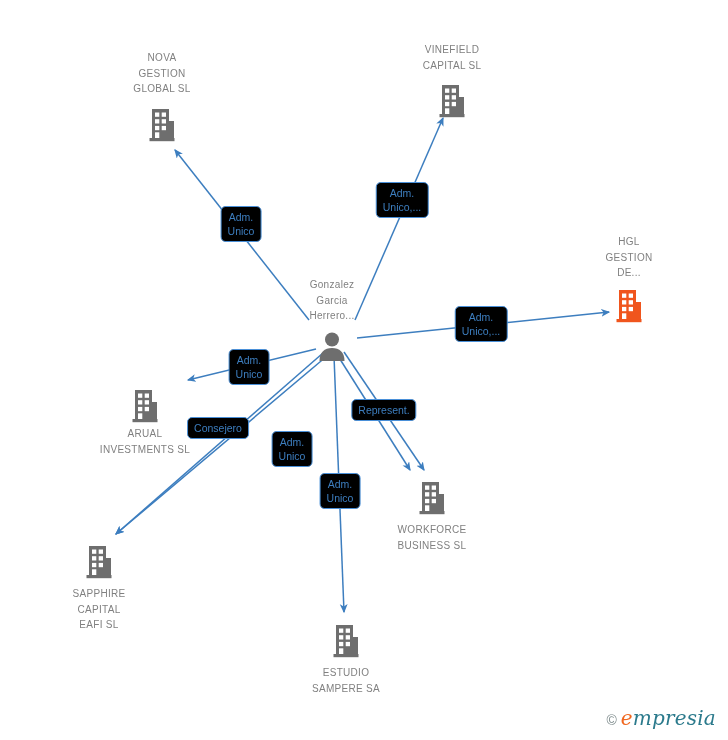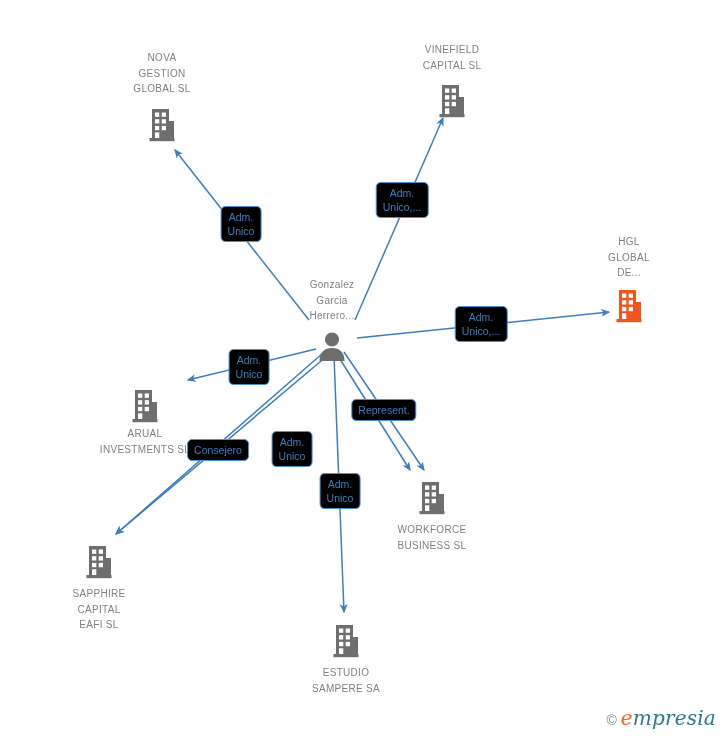--- a/index.html
+++ b/index.html
@@ -129,21 +129,21 @@
           <rect x="8" y="11.2" width="4.3" height="4.3" fill="#fff"></rect>
           <rect x="14.7" y="11.2" width="4.3" height="4.3" fill="#fff"></rect>
           <rect x="8" y="17.9" width="4.3" height="4.3" fill="#fff"></rect>
           <rect x="14.7" y="17.9" width="4.3" height="4.3" fill="#fff"></rect>
           <rect x="8" y="24.3" width="4.3" height="5.7" fill="#fff"></rect>
           <rect x="22" y="13" width="5" height="17" fill="#6e6e6e"></rect>
           <rect x="2.5" y="30" width="25" height="3.2" fill="#6e6e6e"></rect>
         </svg></div>
       <div class="node" style="left: 629px; top: 234px;">
         <div class="node-label">HGL
-GLOBAL
+GESTION
 DE...</div>
       </div>
       <div style="position: absolute; left: 629px; top: 289px; transform: translate(-50%, 0px);"><svg width="30" height="34" viewBox="0 0 30 34">
           <rect x="5" y="1" width="17" height="29" fill="#f0551d"></rect>
           <rect x="8" y="4.5" width="4.3" height="4.3" fill="#fff"></rect>
           <rect x="14.7" y="4.5" width="4.3" height="4.3" fill="#fff"></rect>
           <rect x="8" y="11.2" width="4.3" height="4.3" fill="#fff"></rect>
           <rect x="14.7" y="11.2" width="4.3" height="4.3" fill="#fff"></rect>
           <rect x="8" y="17.9" width="4.3" height="4.3" fill="#fff"></rect>
           <rect x="14.7" y="17.9" width="4.3" height="4.3" fill="#fff"></rect>
@@ -228,21 +228,21 @@
     </div>
   <div id="labels-layer">
       <div class="edge-label" style="left: 241px; top: 224px;">Adm.
 Unico</div>
       <div class="edge-label" style="left: 402px; top: 200px;">Adm.
 Unico,...</div>
       <div class="edge-label" style="left: 481px; top: 324px;">Adm.
 Unico,...</div>
       <div class="edge-label" style="left: 249px; top: 367px;">Adm.
 Unico</div>
-      <div class="edge-label" style="left: 218px; top: 450px;">Consejero</div>
+      <div class="edge-label" style="left: 218px; top: 428px;">Consejero</div>
       <div class="edge-label" style="left: 292px; top: 449px;">Adm.
 Unico</div>
       <div class="edge-label" style="left: 384px; top: 410px;">Represent.</div>
       <div class="edge-label" style="left: 340px; top: 491px;">Adm.
 Unico</div>
     </div>
 
   <div id="watermark">
     <span class="copy">©</span>
     <span class="brand"><span class="e">e</span><span class="rest">mpresia</span></span>

